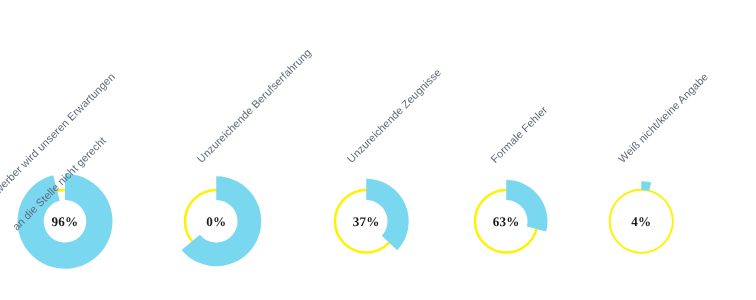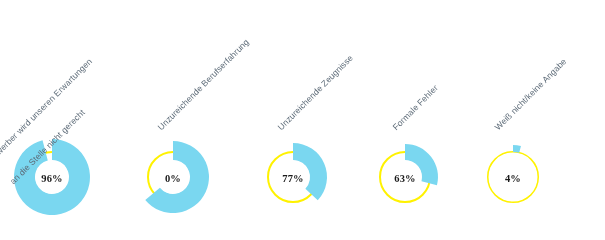--- a/index.html
+++ b/index.html
@@ -72,16 +72,16 @@
       <div>an die Stelle nicht gerecht</div>
     </div>
     <div class="cat-label" style="left:163px;top:122px;">Unzureichende Berufserfahrung</div>
     <div class="cat-label" style="left:283px;top:122px;">Unzureichende Zeugnisse</div>
     <div class="cat-label" style="left:398px;top:122px;">Formale Fehler</div>
     <div class="cat-label" style="left:500px;top:122px;">Weiß nicht/keine Angabe</div>
   </div>
 
   <div class="pct" style="left:52px;top:178px;">96%</div>
   <div class="pct" style="left:173px;top:178px;">0%</div>
-  <div class="pct" style="left:293px;top:178px;">77%</div>
+  <div class="pct" style="left:293px;top:178px;">37%</div>
   <div class="pct" style="left:405px;top:178px;">63%</div>
   <div class="pct" style="left:513px;top:178px;">4%</div>
 </div>
 
 </body></html>

